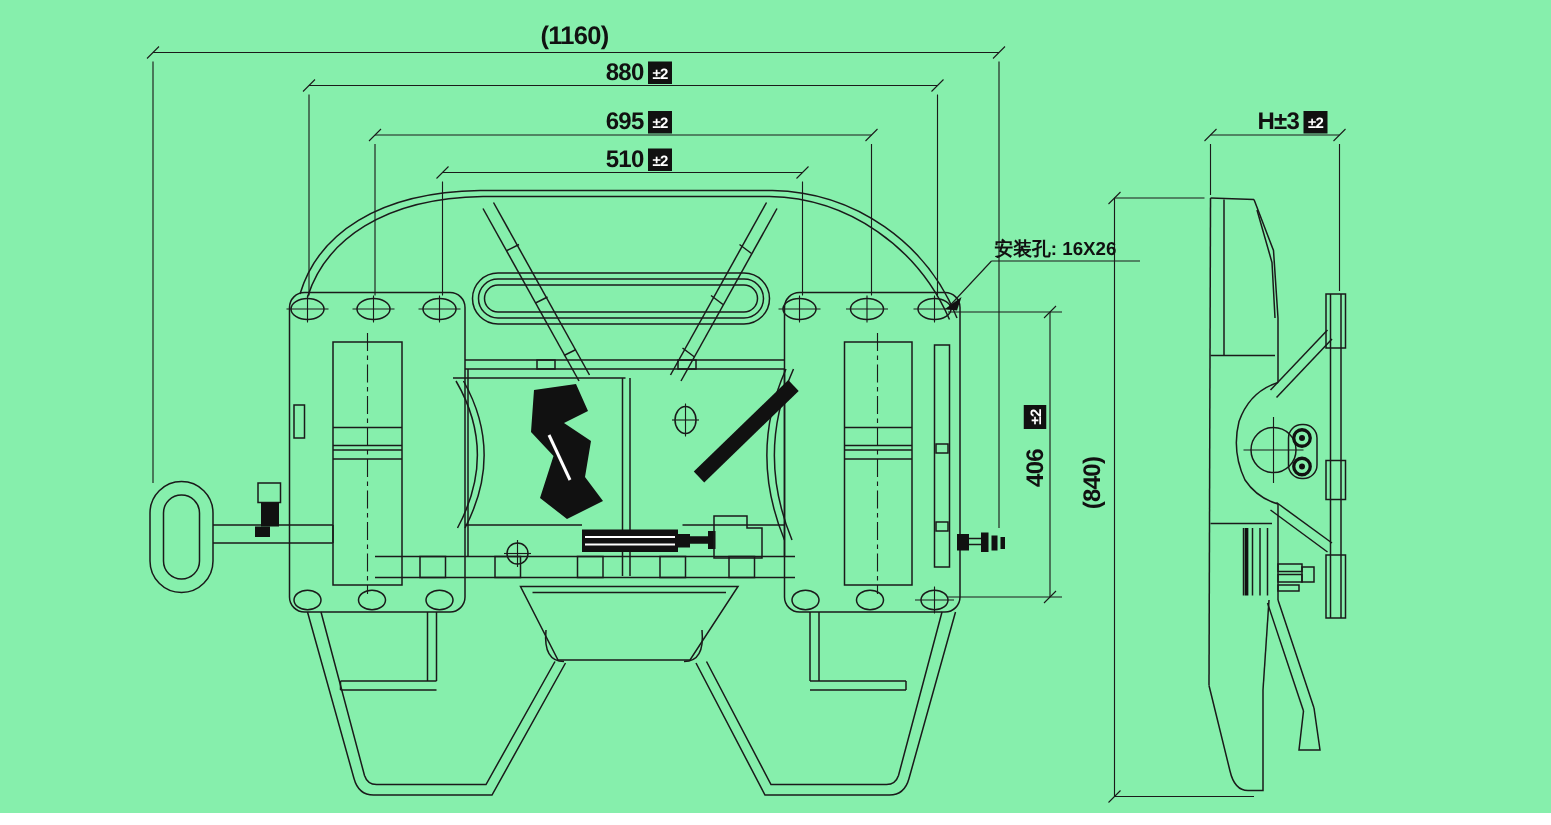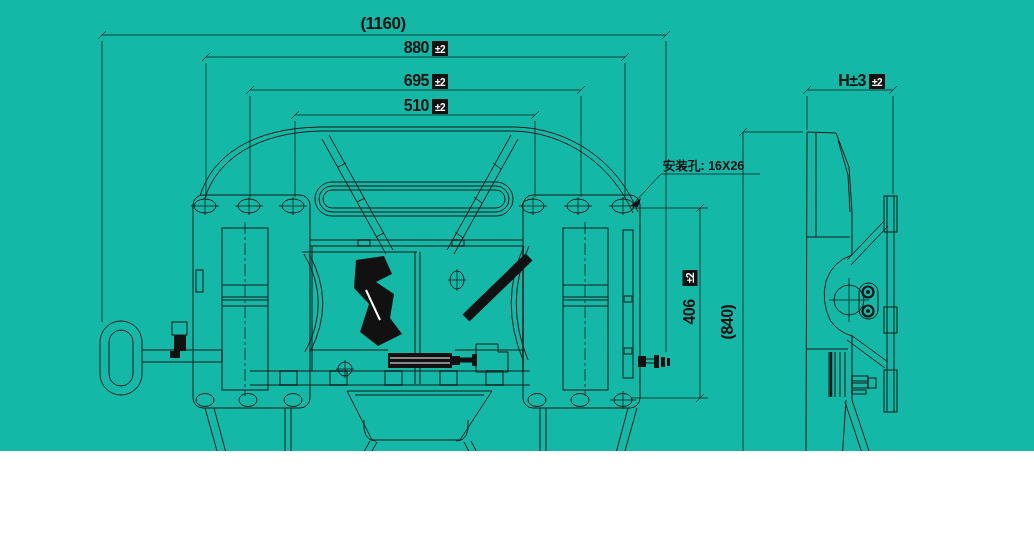--- a/index.html
+++ b/index.html
@@ -1,16 +1,16 @@
 <!DOCTYPE html>
 <html><head>
 <meta charset="utf-8">
 <style>
   html,body{margin:0;padding:0;background:#ffffff;}
-  .canvas{position:relative;width:1034px;height:451px;background:#14b8a6;overflow:hidden;}
+  .canvas{position:relative;width:1034px;height:542px;background:#86efac;overflow:hidden;}
   svg{display:block;}
   svg .ln{stroke:#1a1a1a;stroke-width:1;fill:none;}
   svg .thin{stroke:#1a1a1a;stroke-width:0.75;fill:none;}
   svg .fillb{fill:#111111;stroke:none;}
   svg text{font-family:"Liberation Sans","DejaVu Sans",sans-serif;font-weight:bold;fill:#111111;}
   svg text.dim{font-size:16px;letter-spacing:-0.5px;}
   svg text.dim-lg{font-size:17px;letter-spacing:-0.5px;}
   svg text.note{font-size:12.5px;}
   svg text.badge-t{fill:#ffffff;font-size:10px;letter-spacing:-0.5px;}
 </style>

